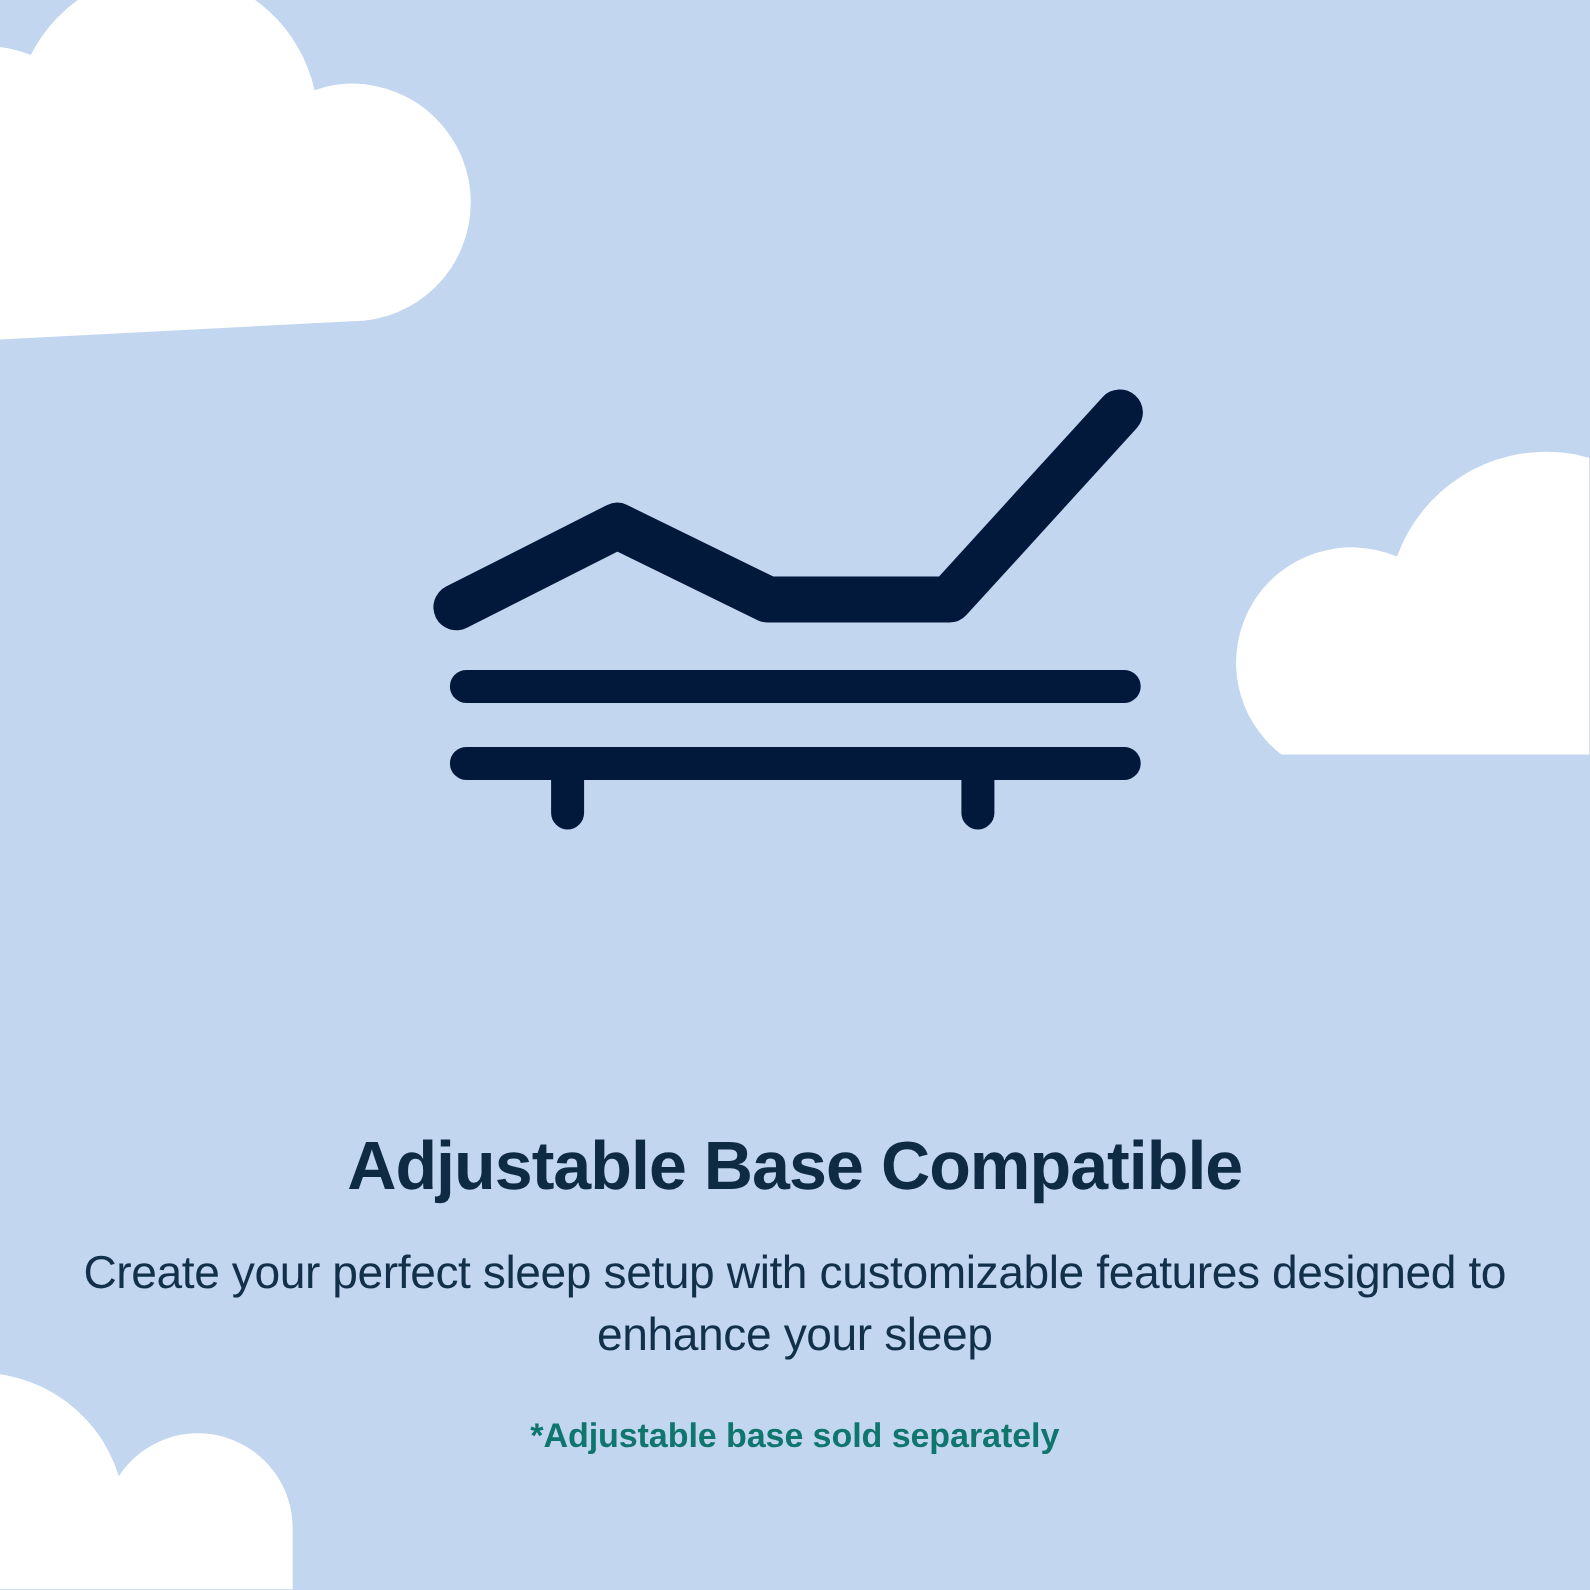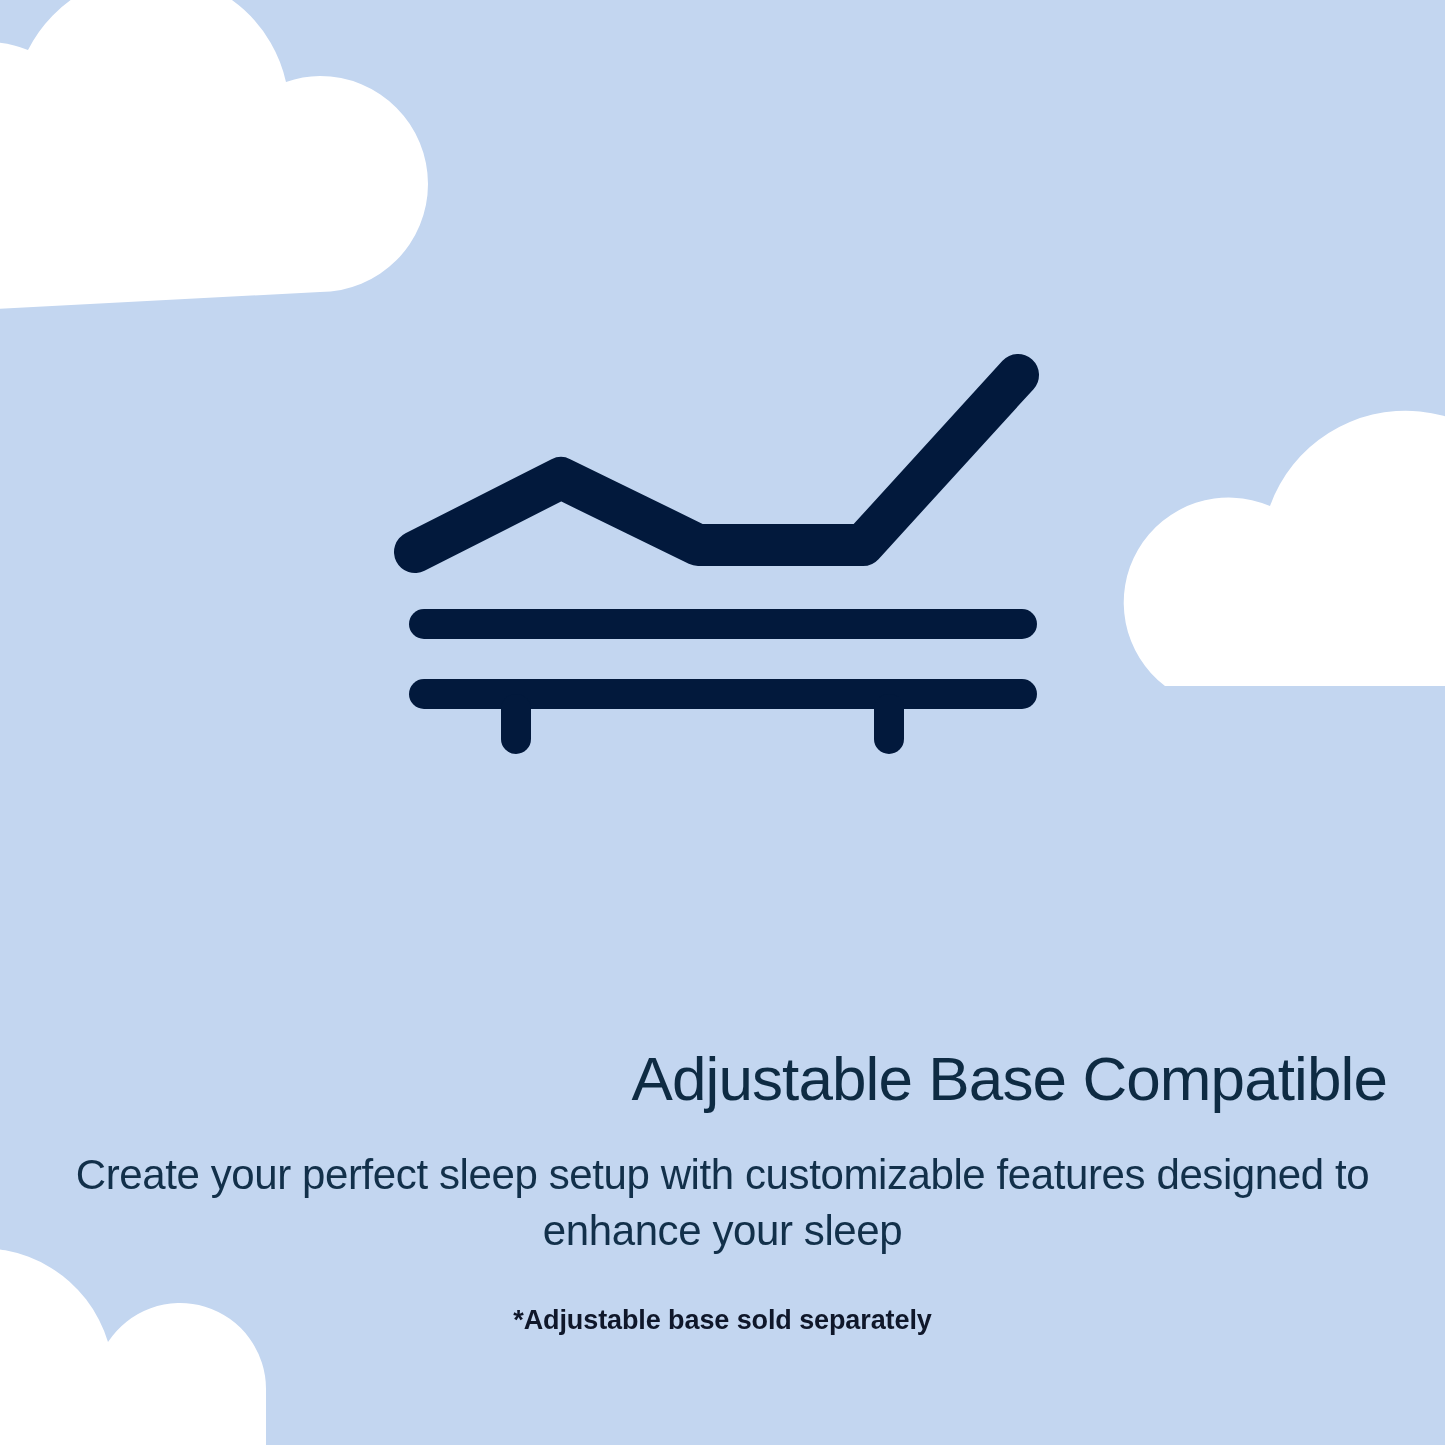--- a/index.html
+++ b/index.html
@@ -40,45 +40,44 @@
   .text-block {
     position: absolute;
     left: 0;
     top: 1028px;
     width: 1445px;
     text-align: center;
     padding: 0 40px;
     box-sizing: border-box;
   }
   .title {
-    margin: 18px;
+    margin: 0;
     font-size: 62px;
     line-height: 1.08;
-    font-weight: 400;
+    font-weight: 700;
     letter-spacing: -0.9px;
     color: #0e2b43;
     white-space: nowrap;
-    text-align: right;
   }
   .subtitle {
     margin: 34px auto 0;
     max-width: 1345px;
     font-size: 42px;
     line-height: 1.33;
     font-weight: 400;
     letter-spacing: -0.4px;
     color: #12304a;
   }
   .footnote {
     margin: 44px 0 0;
-    font-size: 27px;
+    font-size: 31px;
     line-height: 1.3;
     font-weight: 600;
     letter-spacing: -0.1px;
-    color: #0f172a;
+    color: #0f766e;
   }
 </style>
 </head>
 <body>
 
 <div id="canvas">
 
   <svg class="layer-clouds" viewBox="0 0 1445 1445" aria-hidden="true">
     <g fill="#ffffff">
 

